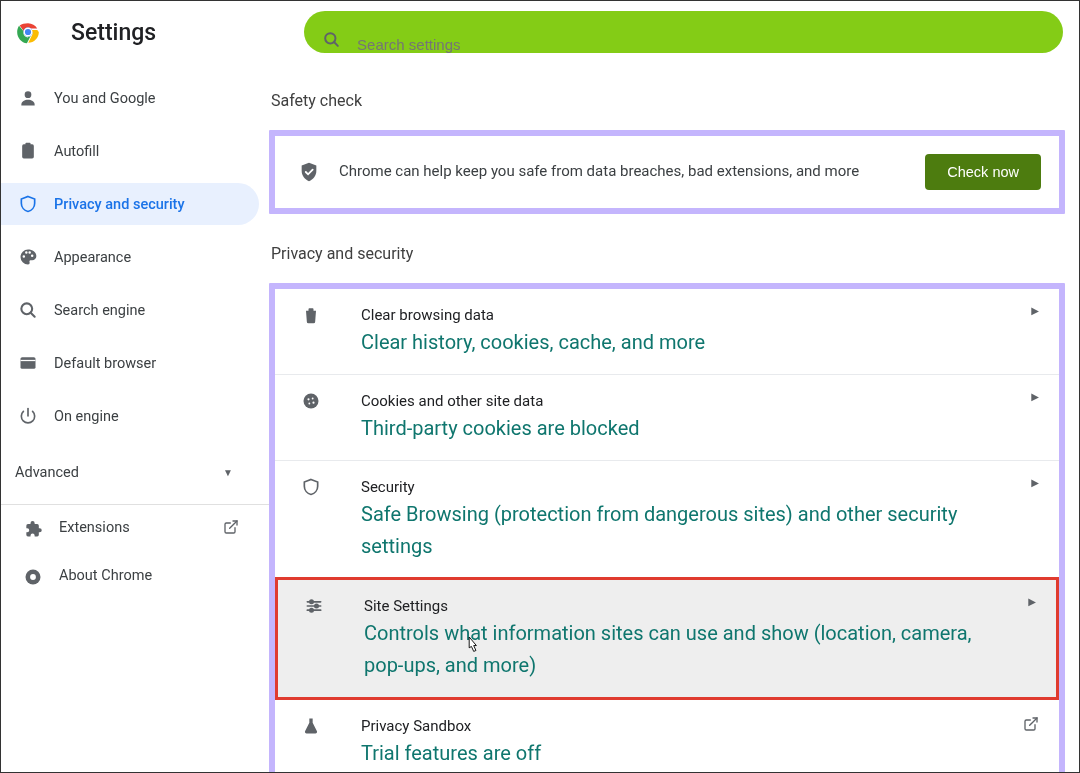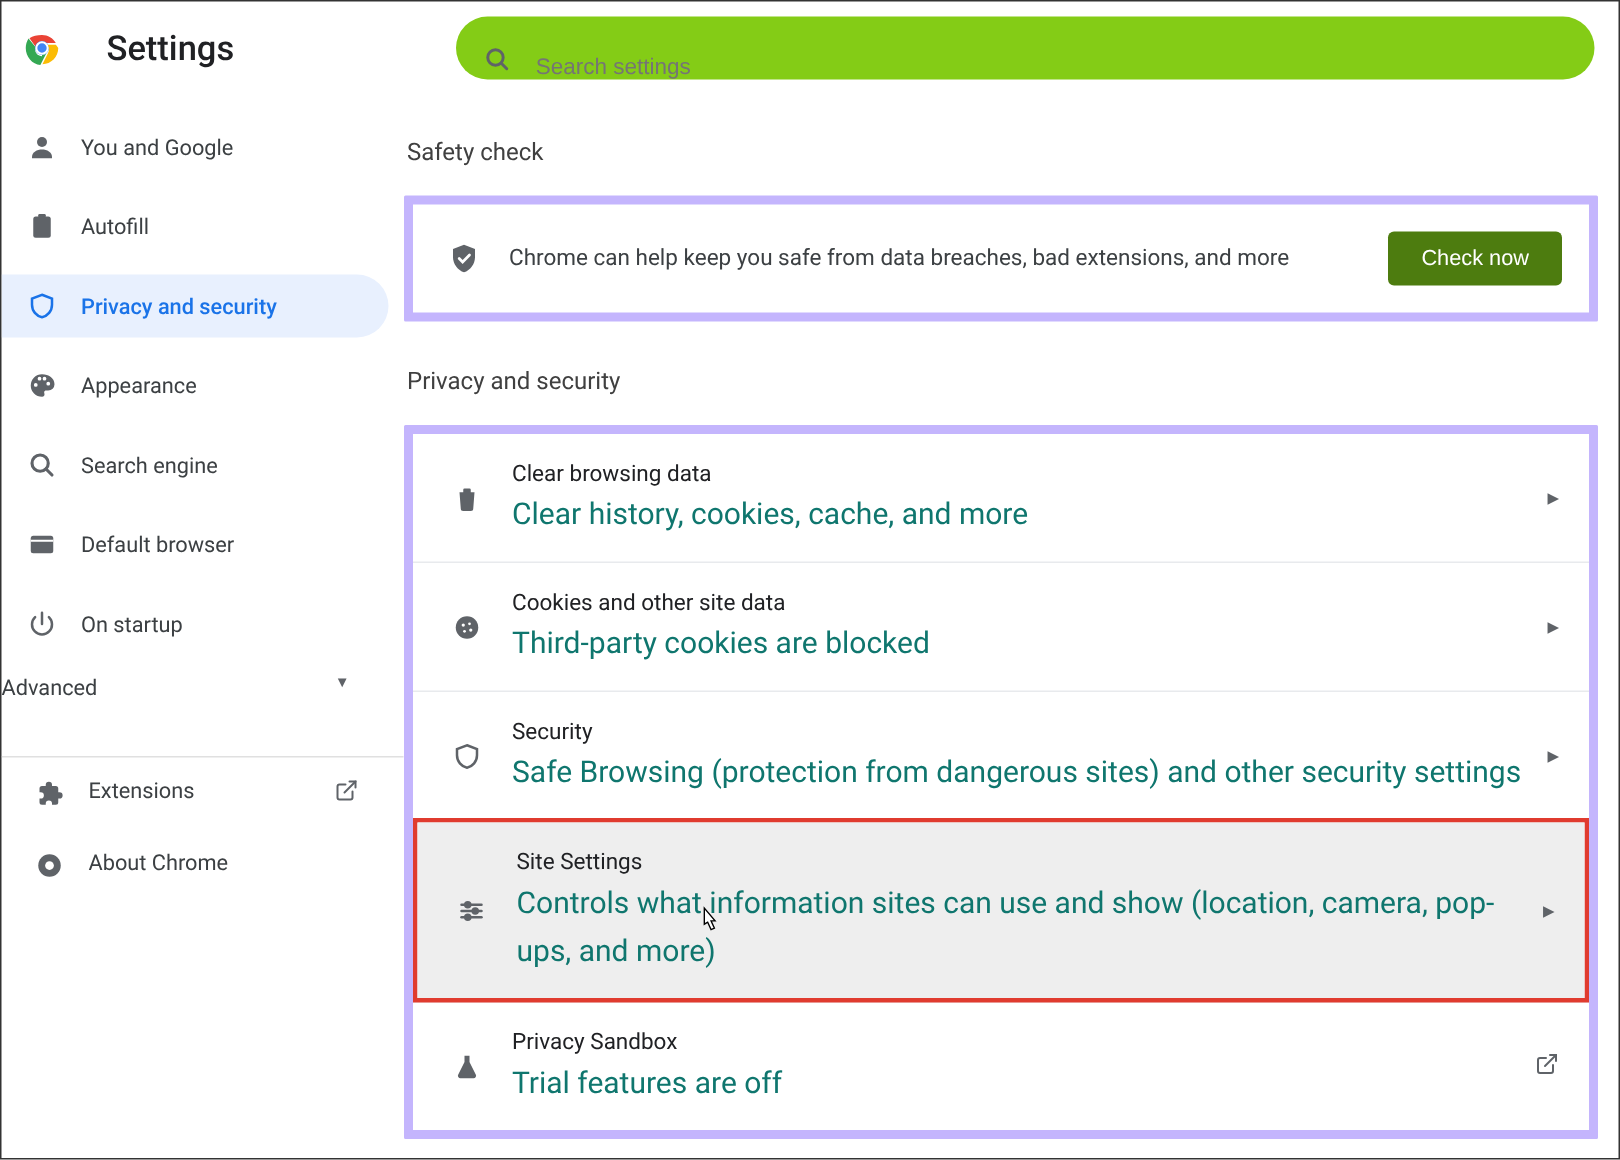--- a/index.html
+++ b/index.html
@@ -38,22 +38,22 @@
     border-top-right-radius: 21px; border-bottom-right-radius: 21px;
     margin-right: 10px;
     font-size: 14.5px; color:#3c4043; cursor:pointer;
     margin-bottom: 11px;
   }
   .nav-item.selected { background: #e8f0fe; color:#1a73e8; font-weight:500;}
   .nav-item.selected .nav-ico { color:#1a73e8; }
   .nav-ico { width:20px; display:flex; justify-content:center; color:#5f6368;}
   .nav-label { margin-left: 16px; }
   .adv {
-    display:flex; height:44px;
-    font-size:14.5px; color:#3c4043; cursor:pointer;
+    display:flex; align-items:center; height:44px;
+    padding-left:14px; font-size:14.5px; color:#3c4043; cursor:pointer;
     justify-content:space-between; padding-right:36px;
     margin-top:2px;
   }
   .sep { height:1px; background:#e0e0e0; margin:10px 0 14px 0;}
   .bottom-nav { list-style:none;}
   .bottom-item{
     display:flex; height:42px; padding-left:22px;
     font-size:14.5px; color:#3c4043; cursor:pointer; padding-right:30px;
     margin-bottom:6px;
   }
@@ -68,23 +68,24 @@
     display:flex; align-items:center; padding:18px 18px 18px 22px;
   }
   .safety-ico { width:24px; display:flex; justify-content:center; color:#5f6368;}
   .safety-text { flex:1; font-size:15px; color:#3c4043; margin-left:18px; line-height:1.55;}
   .check-btn {
     background:#4d7c0f; color:#fff; border:none; border-radius:4px;
     padding:10px 22px; font-size:14.5px; font-weight:500; cursor:pointer;
   }
   .ps-list { list-style:none; }
   .ps-item {
-    display:flex; align-items:center;
+    display:flex; align-items:flex-start;
     padding:16px 20px 16px 24px; border-top:1px solid #e8eaed;
     cursor:pointer;
+    gap:20px;
   }
   .ps-item:first-child{ border-top:none; }
   .ps-ico { width:24px; display:flex; justify-content:center; color:#5f6368;}
   .ps-txt { flex:1; margin-left:18px; }
   .ps-title { font-size:15px; color:#202124; line-height:1.4;}
   .ps-desc { font-size:20px; color:#0f766e; line-height:1.6;}
   .ps-end { color:#5f6368; }
   .ps-item.hovered { background:#eeeeee; }
   .highlight-wrap{
     border:3px solid #e03b2f; margin:-1px 0px; position:relative;
@@ -179,21 +180,21 @@
           </span>
         <span class="nav-label">Default browser</span>
       </li>
       <li class="nav-item">
         <span class="nav-ico">
             <svg width="20" height="20" viewBox="0 0 24 24" fill="none" stroke="#5f6368" stroke-width="2" stroke-linecap="round">
               <path d="M12 3v9"></path>
               <path d="M6.5 6.5a8 8 0 1011 0"></path>
             </svg>
           </span>
-        <span class="nav-label">On startup</span>
+        <span class="nav-label">On engine</span>
       </li>
     </ul>
     <div class="adv">
       <span>Advanced</span>
       <span class="arrow-small">▼</span>
     </div>
     <div class="sep"></div>
     <ul class="bottom-nav">
       <li class="bottom-item">
         <span class="nav-ico">

